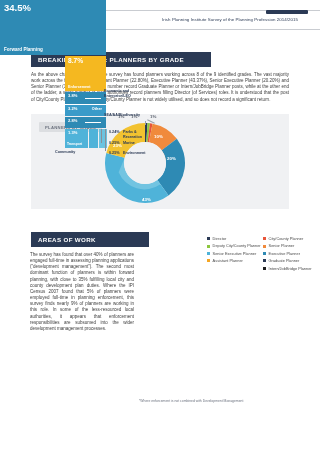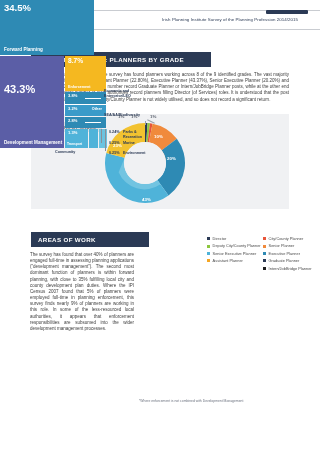--- a/index.html
+++ b/index.html
@@ -166,29 +166,25 @@
           <span>Intern/JobBridge Planner</span>
         </div>
     </div>
   </div>
 
   <div class="secbar" id="sec2">AREAS OF WORK</div>
   <div class="bodycopy" id="p2">The survey has found that over 40% of planners are engaged full-time in assessing planning applications ("development management"). The second most dominant function of planners is within forward planning, with close to 35% fulfilling local city and county development plan duties. Where the IPI Census 2007 found that 5% of planners were employed full-time in planning enforcement, this survey finds nearly 9% of planners are working in this role. In some of the less-resourced local authorities, it appears that enforcement responsibilities are subsumed into the wider development management processes.</div>
 
   <div id="panel2">
 
-    <div class="tm" style="left:0;top:0;width:94px;height:55px;background:#2e8ab4;padding-left:36px;">
+    <div class="tm" style="left:0;top:0;width:106px;height:55px;background:#2e8ab4;padding-left:36px;">
       <span class="big" style="color:#ffffff">34.5%</span>
       <span class="nm" style="color:#ffffff">Forward Planning</span>
     </div>
 
-    <div class="tm" style="left:0;top:56px;width:64px;height:92px;background:#5b5ea6;">
-      <span class="big" style="color:#ffffff;top:28px;font-size:11px;">43.3%</span>
-      <span class="nm" style="color:#ffffff">Development Management</span>
-    </div>
 
     <div class="tm" style="left:65px;top:56px;width:41px;height:35px;background:#f5b820;">
       <span class="mid" style="color:#ffffff">8.7%</span>
       <span class="smnm" style="color:#ffffff">Enforcement</span>
     </div>
 
     <div class="tm" style="left:65px;top:92px;width:41px;height:12px;background:#2e8ab4;">
       <span class="sm" style="color:#ffffff">3.8%</span>
     </div>
     <div class="arrow" style="left:85px;top:98px;width:16px;"></div>

